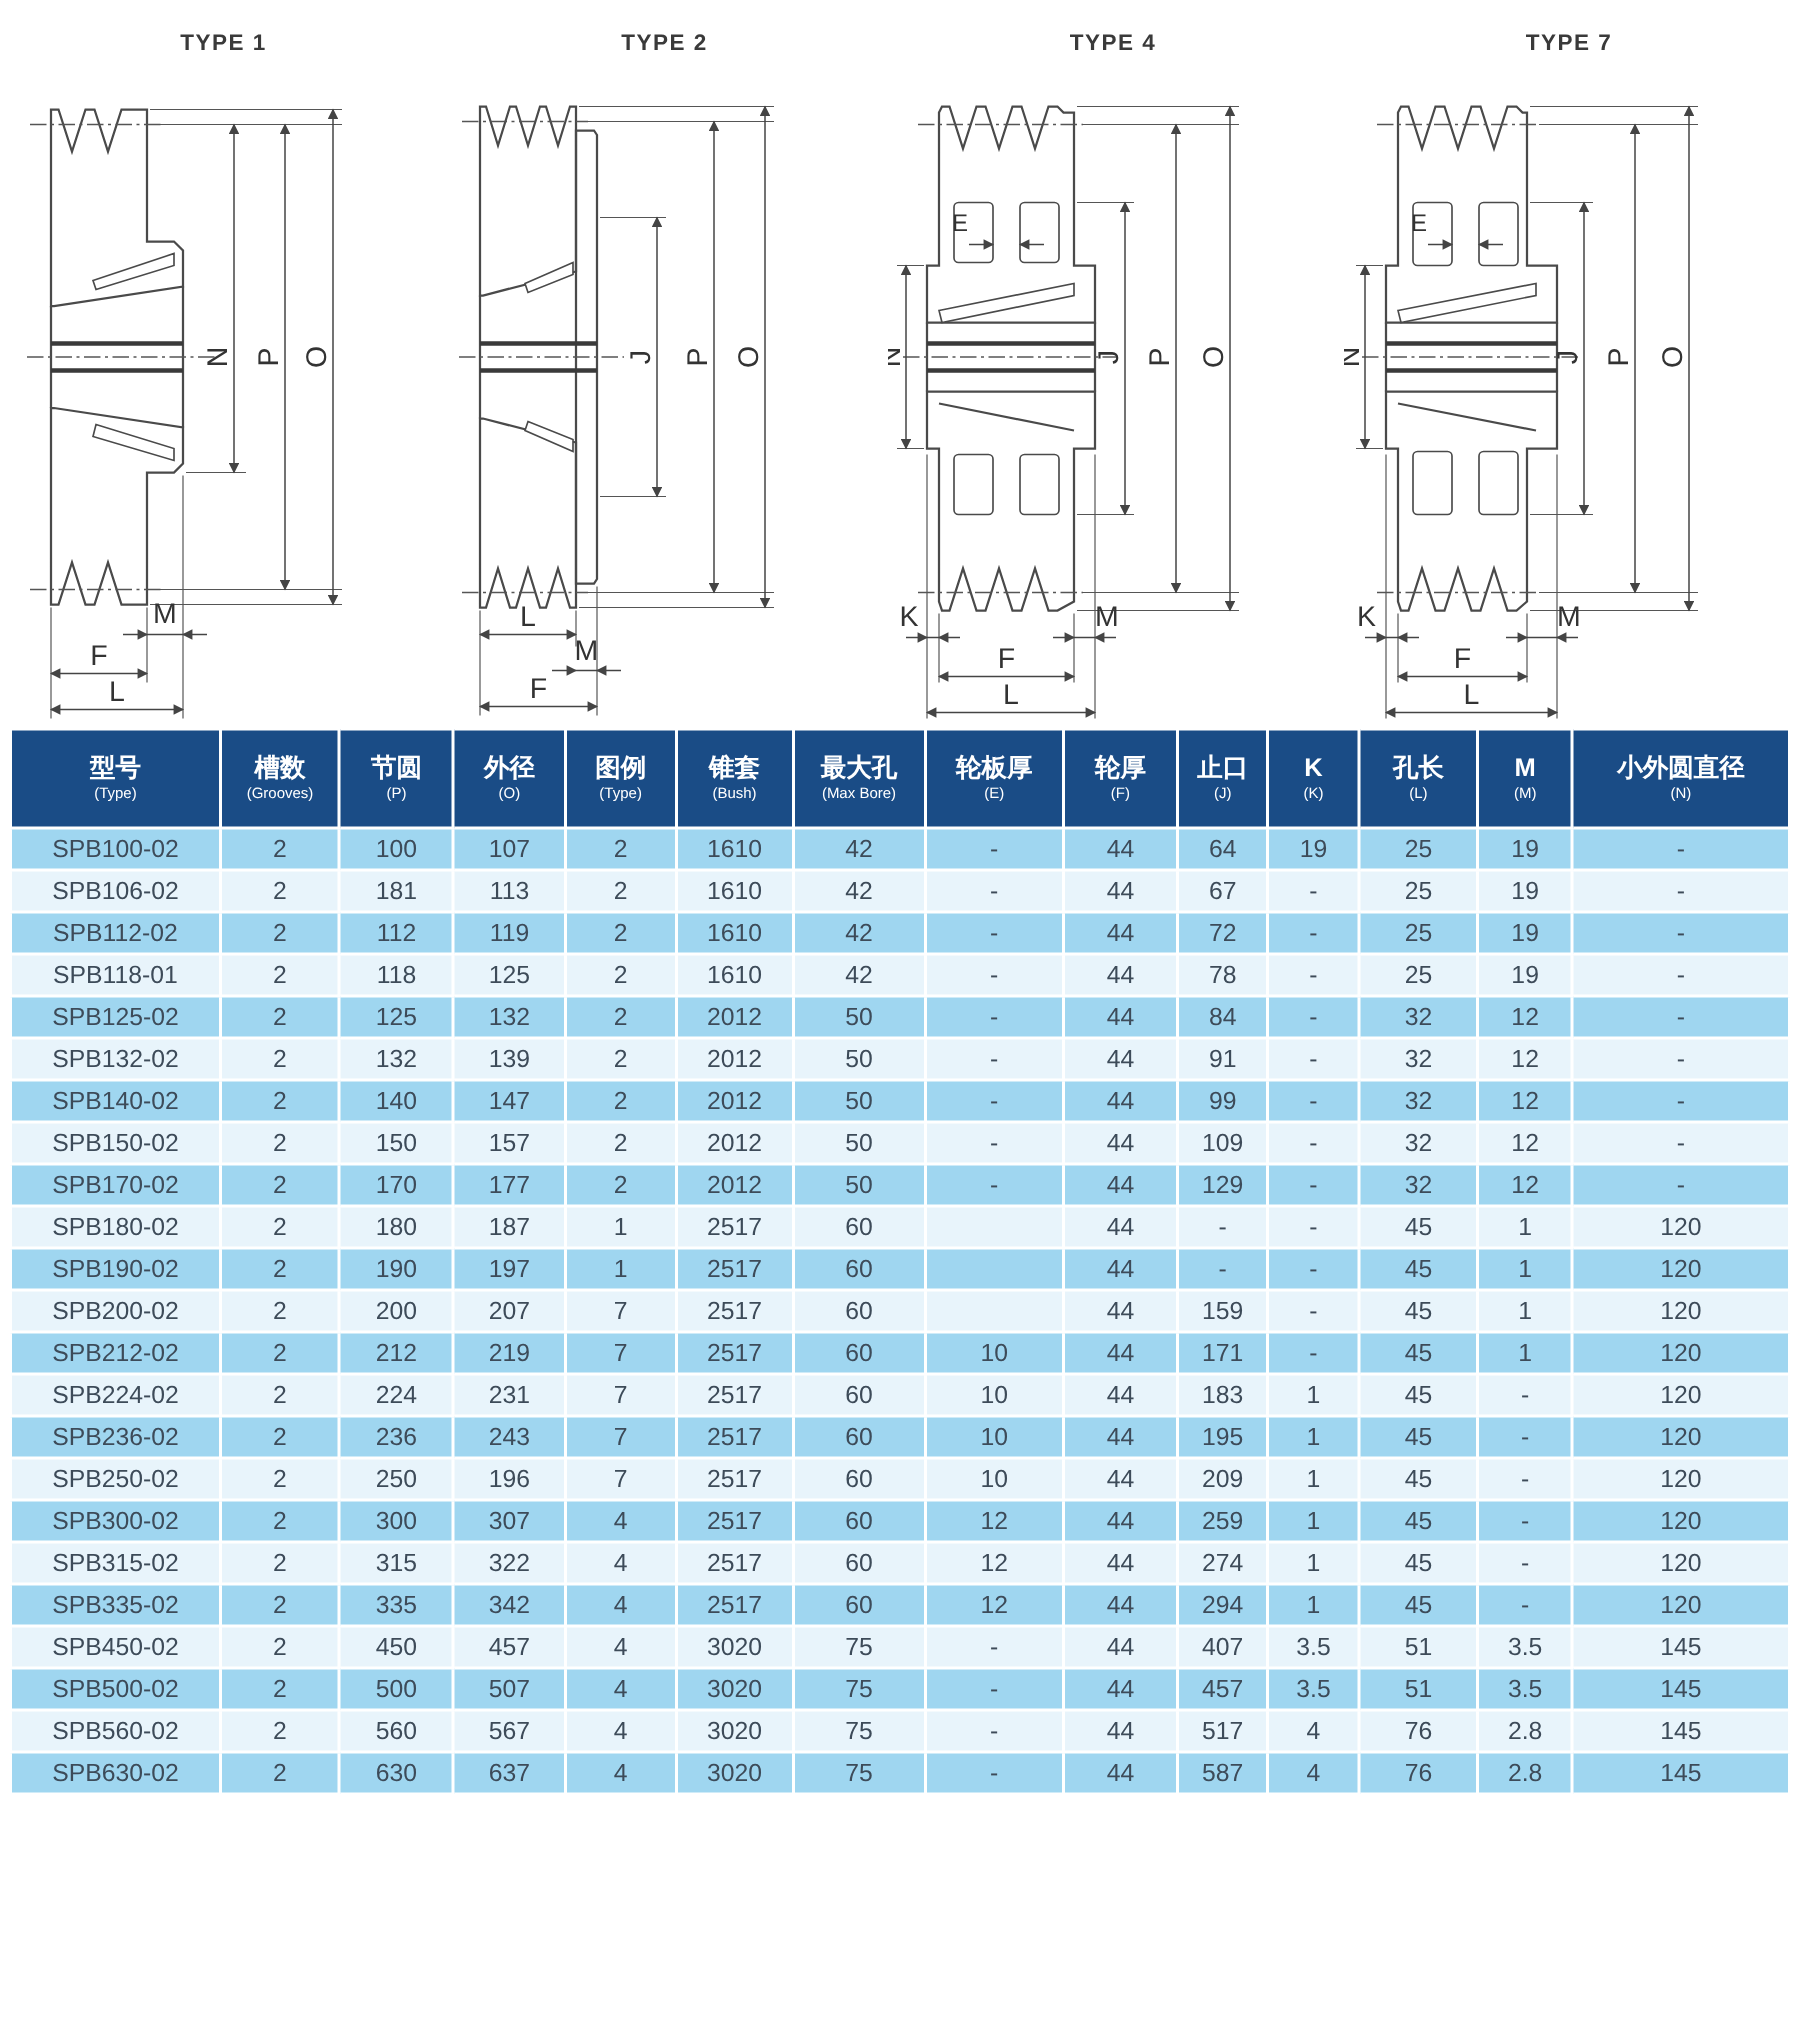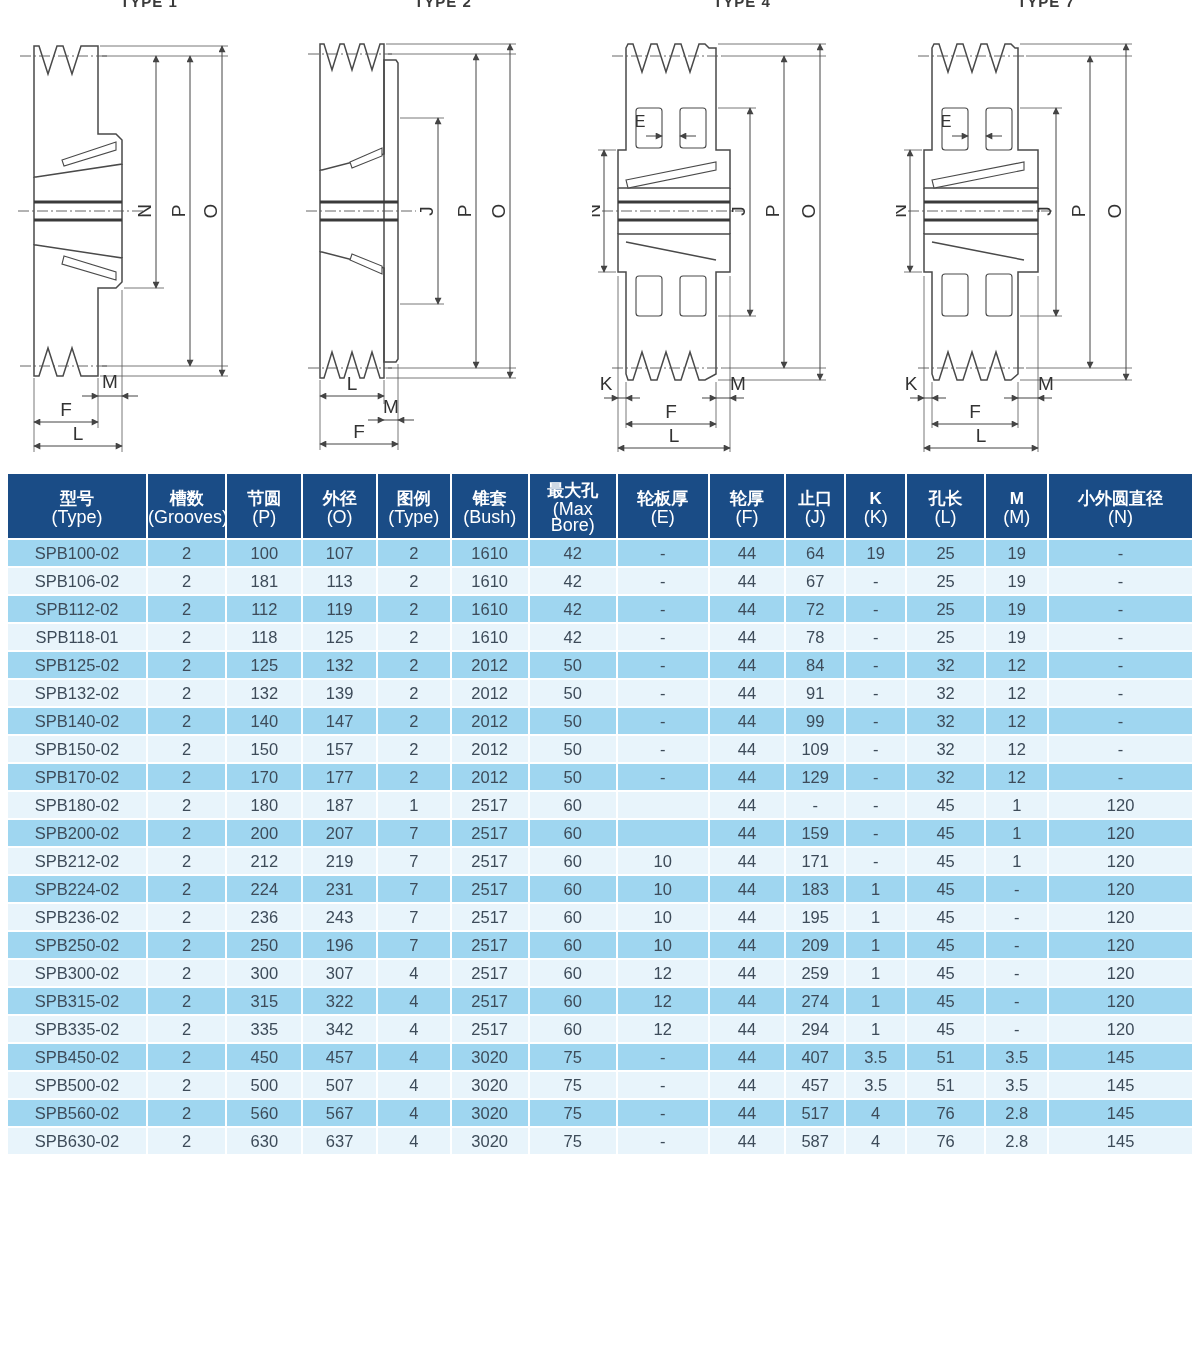--- a/index.html
+++ b/index.html
@@ -1,41 +1,41 @@
 <!DOCTYPE html>
 <html><head>
 <meta charset="utf-8">
 <style>
   html,body{margin:0;padding:0;background:#ffffff;}
   body{width:1200px;font-family:"Liberation Sans","DejaVu Sans",sans-serif;}
   .sheet{width:1200px;background:#fff;}
 
   
-  .drawings{display:flex;justify-content:space-evenly;align-items:flex-end;
+  .drawings{display:flex;justify-content:space-evenly;align-items:flex-start;
             height:468px;padding-top:20px;box-sizing:border-box;}
   figure{margin:0;text-align:center;}
   figcaption{font-size:15px;font-weight:bold;color:#3a3a3a;letter-spacing:1px;
              margin-bottom:4px;}
   svg text{font-family:"Liberation Sans","DejaVu Sans",sans-serif;fill:#333;}
   .dimlbl{font-size:19px;}
   .dimlbl-s{font-size:16px;}
   .outline{stroke:#4a4a4a;stroke-width:1.5;fill:none;}
   .sliver{stroke:#4a4a4a;stroke-width:1.1;fill:#ffffff;}
   .bore{stroke:#3a3a3a;stroke-width:3;fill:none;}
   .cline{stroke:#555;stroke-width:0.9;fill:none;stroke-dasharray:11 3 2 3;}
   .dim{stroke:#444;stroke-width:1;fill:none;}
   .ext{stroke:#555;stroke-width:0.8;fill:none;}
 
   
-  table.spec{border-collapse:collapse;width:1188px;margin:4px 6px;table-layout:fixed;}
+  table.spec{border-collapse:collapse;width:1188px;margin:17px 6px;table-layout:fixed;}
   table.spec th,table.spec td{border:2px solid #ffffff;text-align:center;
       vertical-align:middle;padding:0;}
   table.spec thead th{background:#1a4c86;color:#ffffff;height:64px;}
   th .zh{font-size:17px;font-weight:bold;line-height:21px;}
-  th .en{font-size:18px;font-weight:normal;line-height:16px;}
+  th .en{font-size:10px;font-weight:normal;line-height:16px;}
   table.spec tbody td{height:26px;font-size:16.5px;color:#3d4b59;}
   table.spec tbody tr:nth-child(odd) td{background:#9fd6f0;}
   table.spec tbody tr:nth-child(even) td{background:#e8f4fb;}
 </style>
 </head>
 <body>
 
 <div class="sheet">
 
   <div class="drawings">
@@ -442,20 +442,36 @@
           <td>60</td>
           <td></td>
           <td>44</td>
           <td>-</td>
           <td>-</td>
           <td>45</td>
           <td>1</td>
           <td>120</td>
         </tr>
         <tr>
+          <td>SPB190-02</td>
+          <td>2</td>
+          <td>190</td>
+          <td>197</td>
+          <td>1</td>
+          <td>2517</td>
+          <td>60</td>
+          <td></td>
+          <td>44</td>
+          <td>-</td>
+          <td>-</td>
+          <td>45</td>
+          <td>1</td>
+          <td>120</td>
+        </tr>
+        <tr>
           <td>SPB200-02</td>
           <td>2</td>
           <td>200</td>
           <td>207</td>
           <td>7</td>
           <td>2517</td>
           <td>60</td>
           <td></td>
           <td>44</td>
           <td>159</td>

